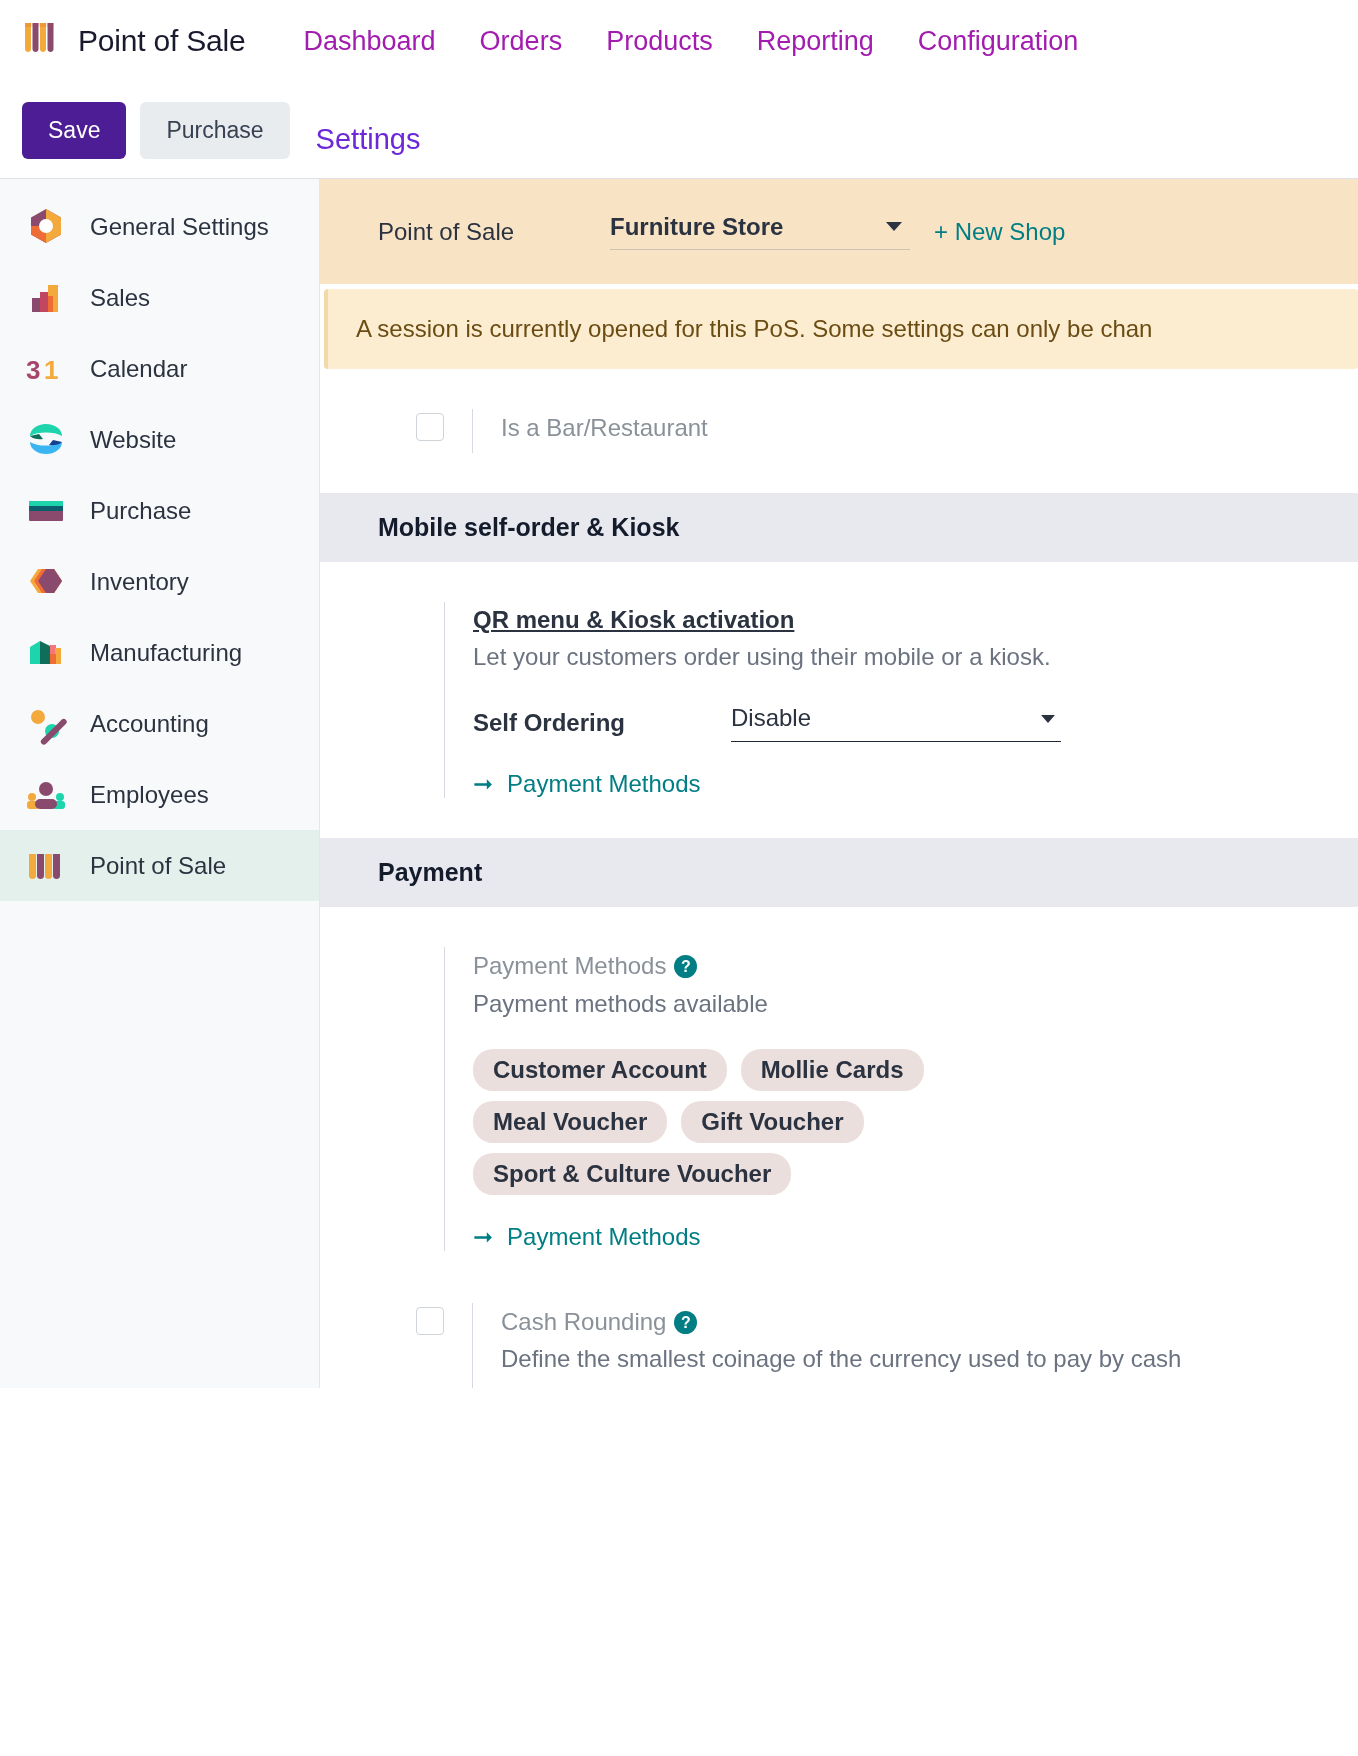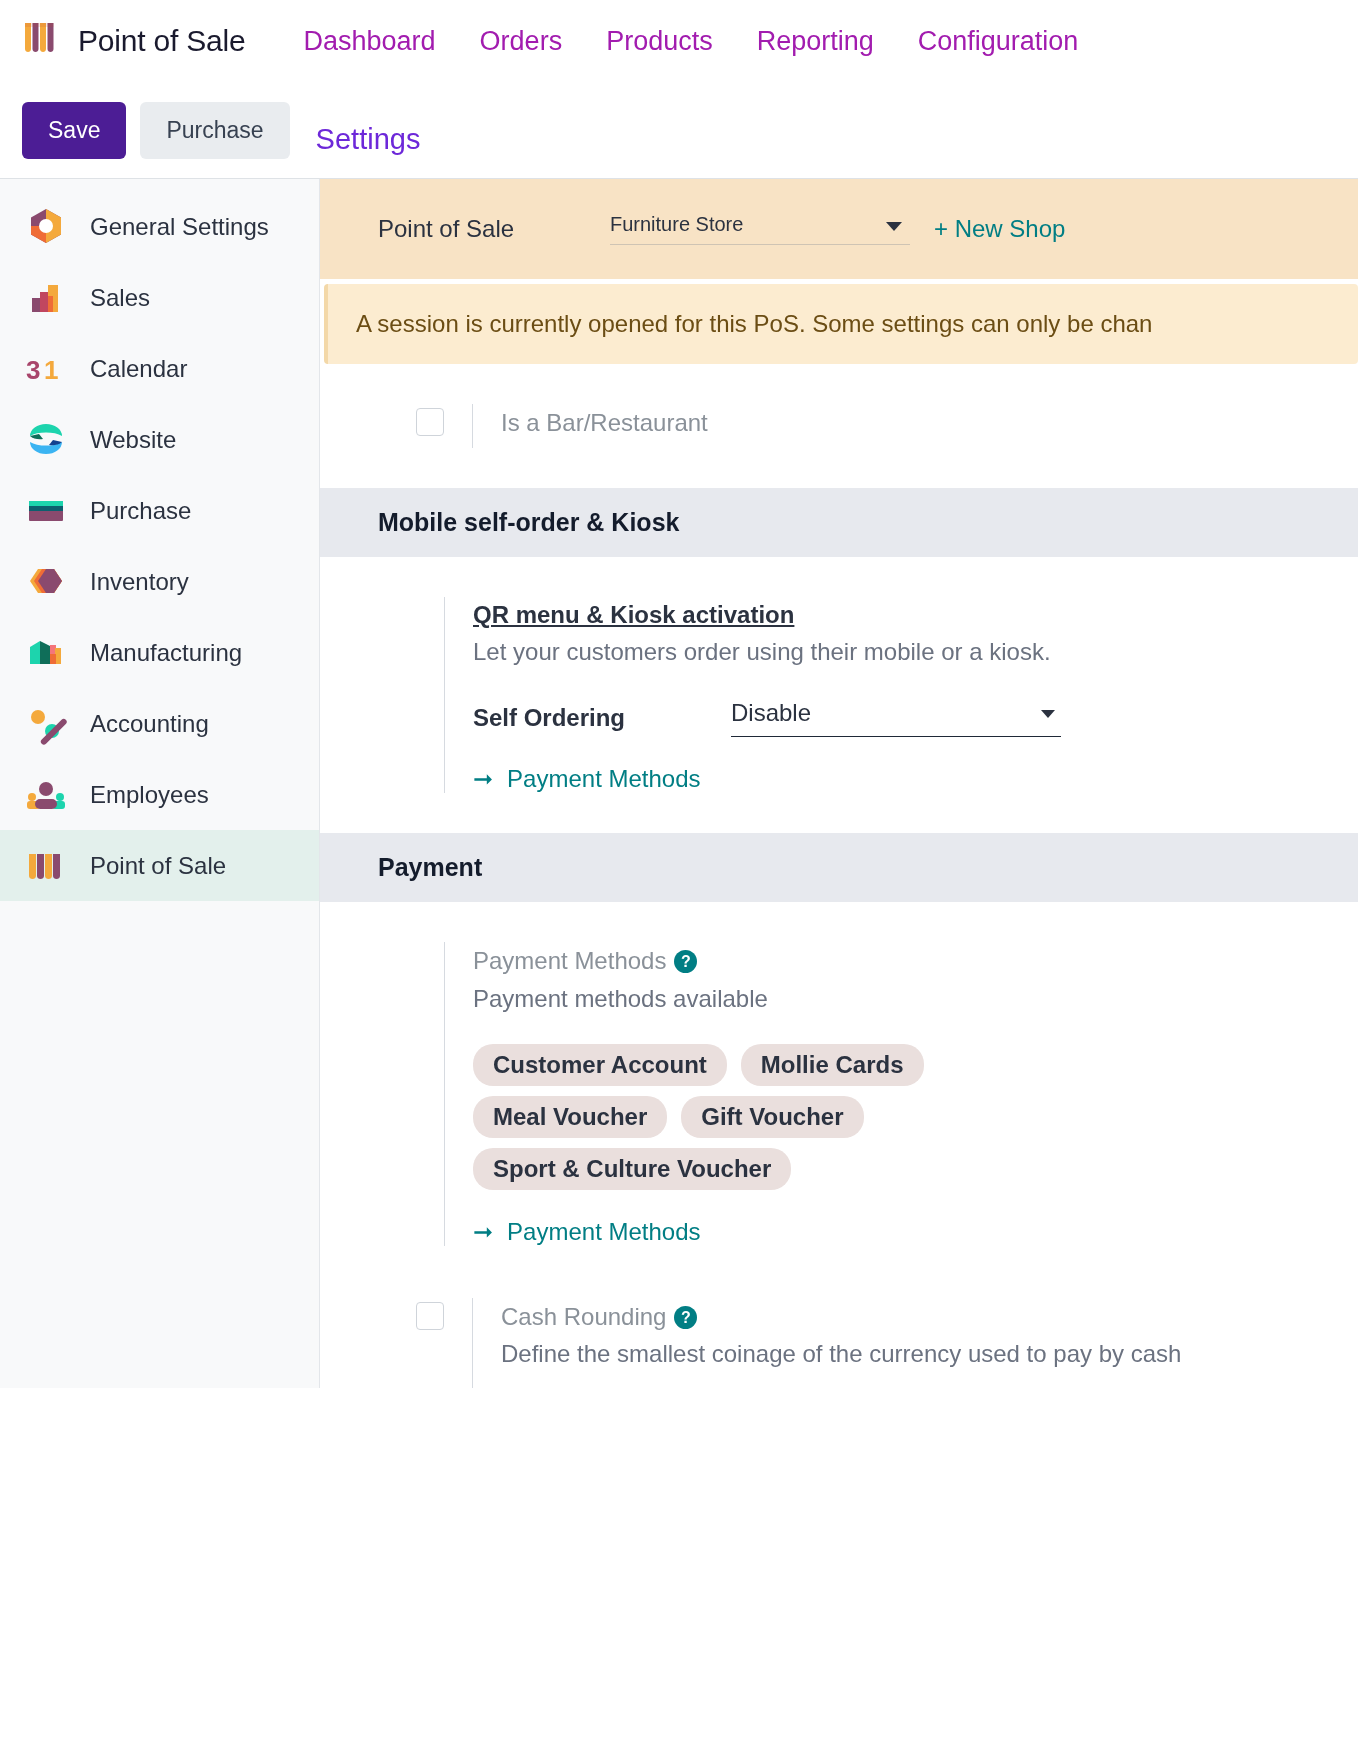--- a/index.html
+++ b/index.html
@@ -136,21 +136,21 @@
   .shop-select {
     position: relative;
     width: 300px;
     flex: 0 0 300px;
     border-bottom: 1px solid #cfc4b4;
     padding-bottom: 8px;
     display: flex;
     align-items: center;
     cursor: pointer;
   }
-  .shop-select-value { font-size: 20px; color: #2b3240; }
+  .shop-select-value { font-size: 24px; color: #2b3240; font-weight: bold; }
   .caret {
     position: absolute; right: 8px; top: 9px;
     width: 0; height: 0;
     border-left: 8px solid transparent;
     border-right: 8px solid transparent;
     border-top: 9px solid #2b3240;
   }
   .new-shop {
     margin-left: 24px;
     font-size: 24px;

